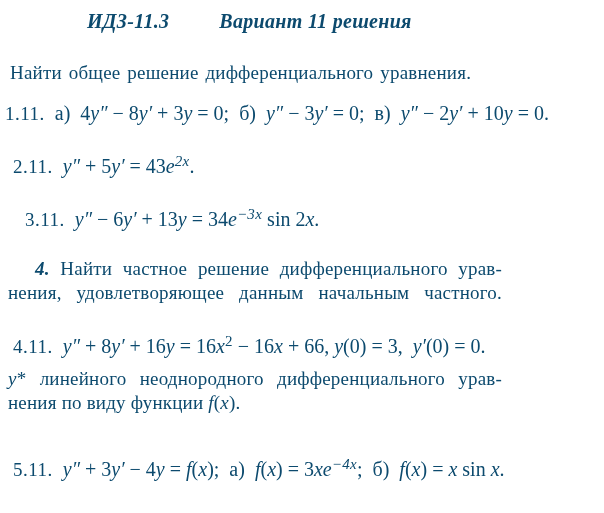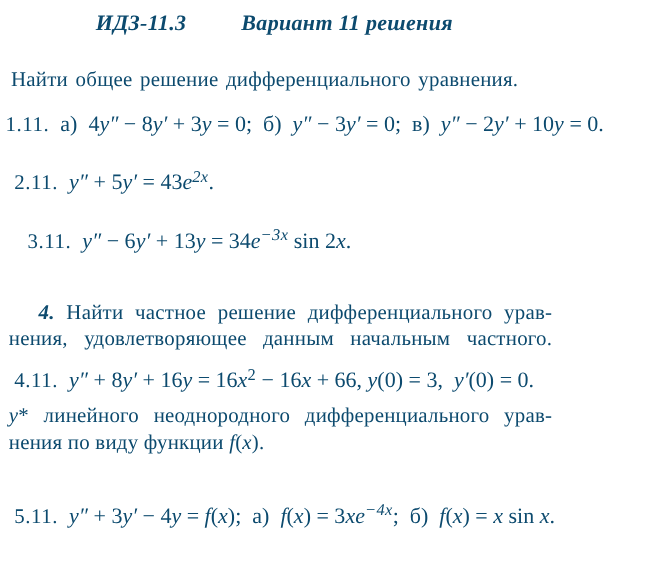--- a/index.html
+++ b/index.html
@@ -32,21 +32,21 @@
   .eq-p5{top:458px;left:13px;}
   .plabel{
     font-weight:normal;font-size:19px;
     margin-right:10px;letter-spacing:0.5px;
   }
   .para{
     position:absolute;left:8px;width:494px;
     font-size:19px;line-height:24px;
     letter-spacing:0.2px;
   }
-  .para-s4{top:257px;margin-top:16px;}
+  .para-s4{top:257px;}
   .para-s5{top:367px;}
   .jline{text-align:justify;text-align-last:justify;}
   .indent{text-indent:27px;}
   .mi{font-style:italic;}
   .mb{font-weight:bold;}
   .msup{font-size:15px;position:relative;top:-7px;letter-spacing:0.3px;}
 </style>
 </head>
 <body>
 

